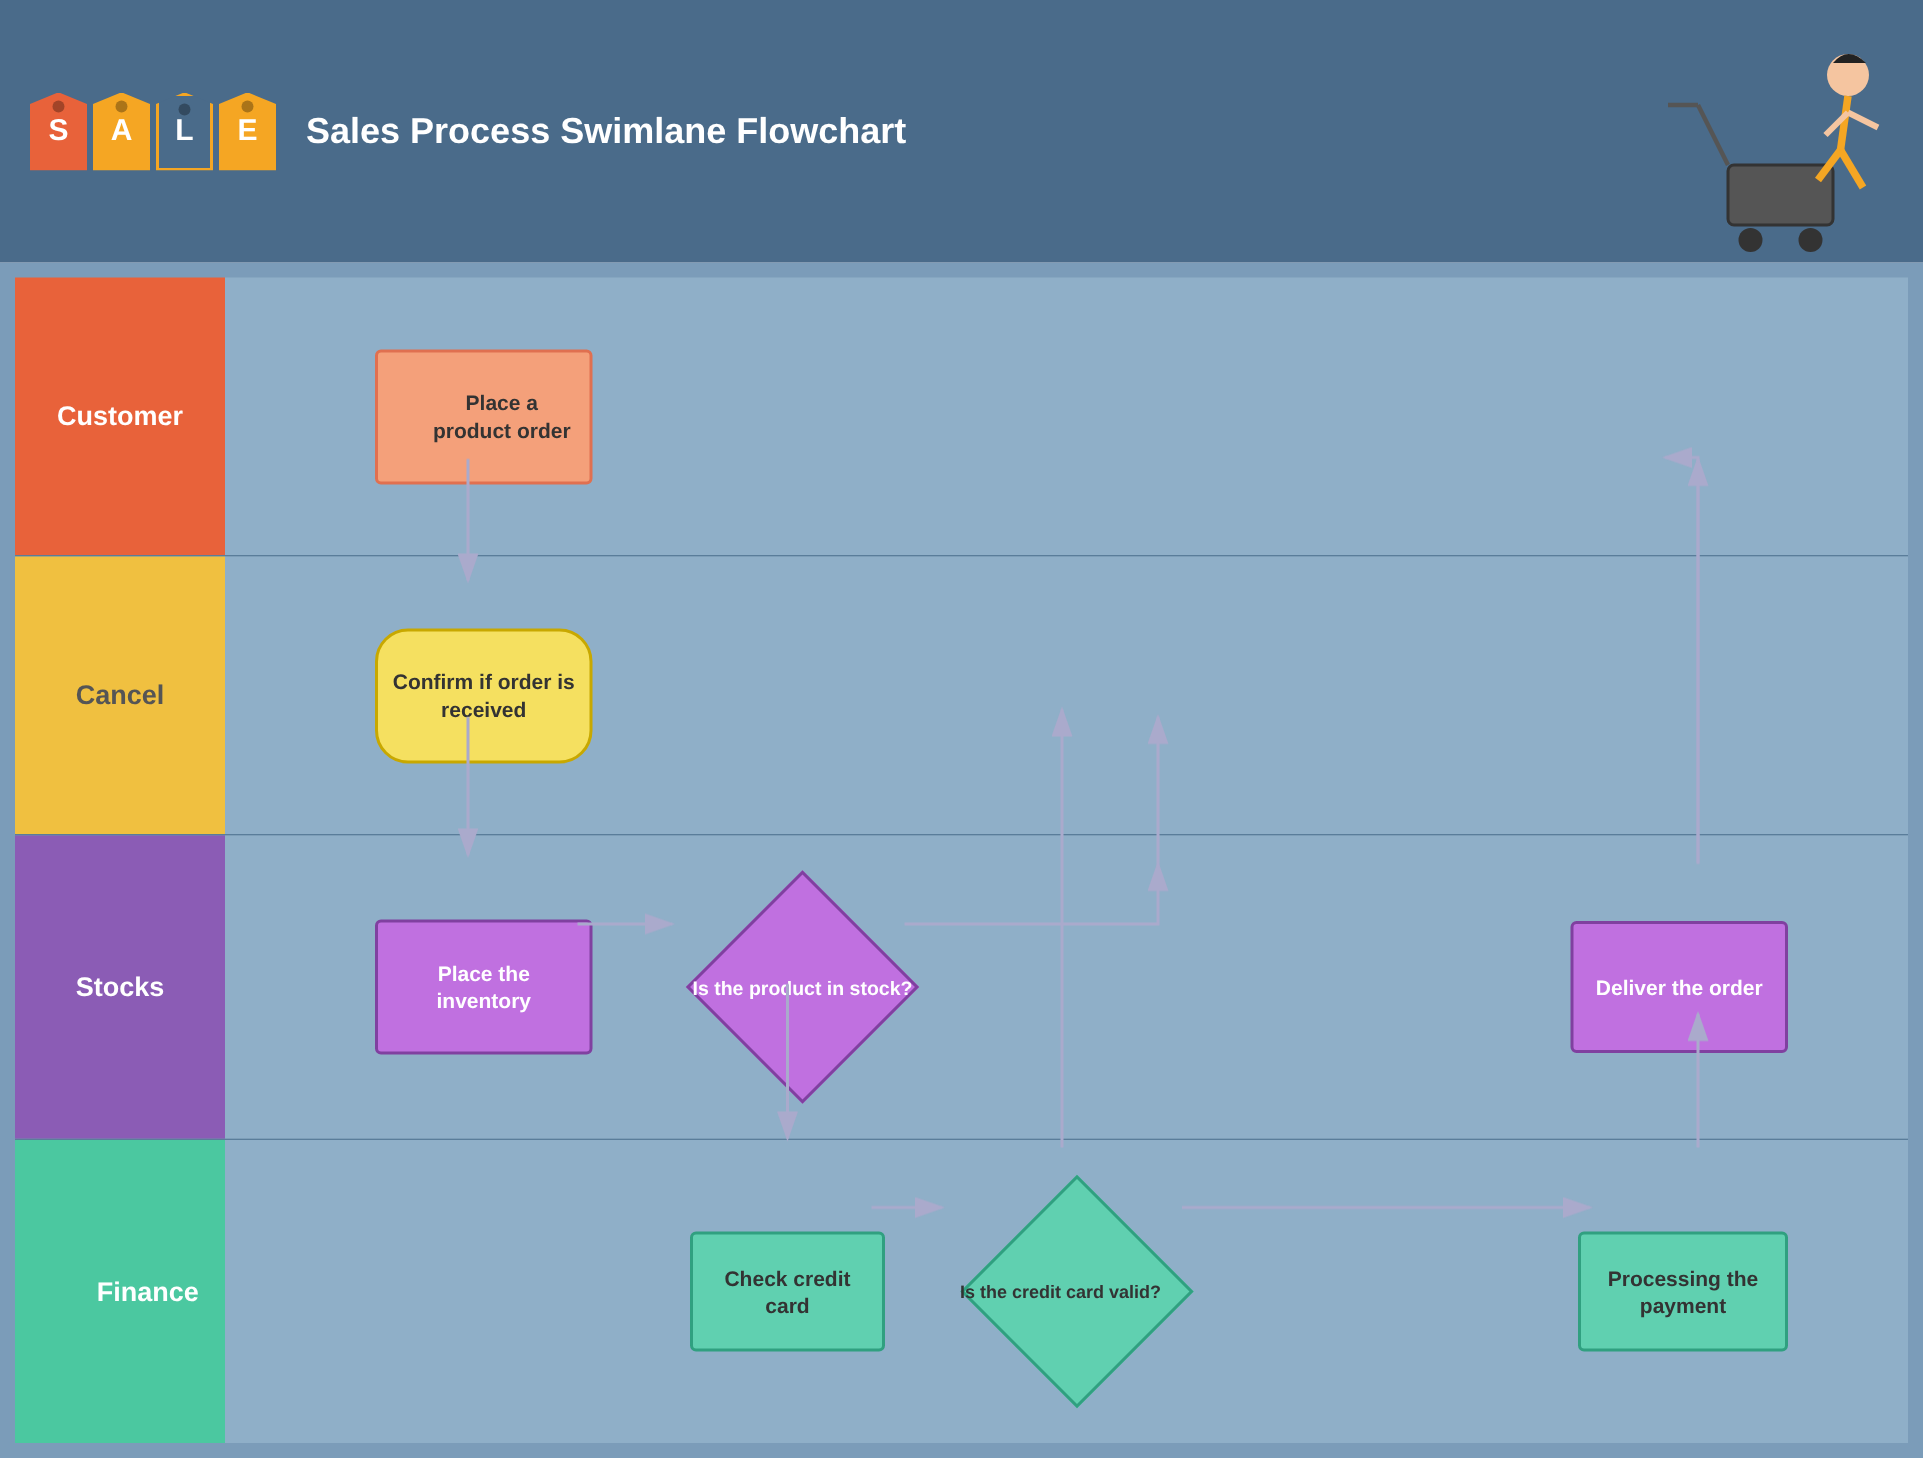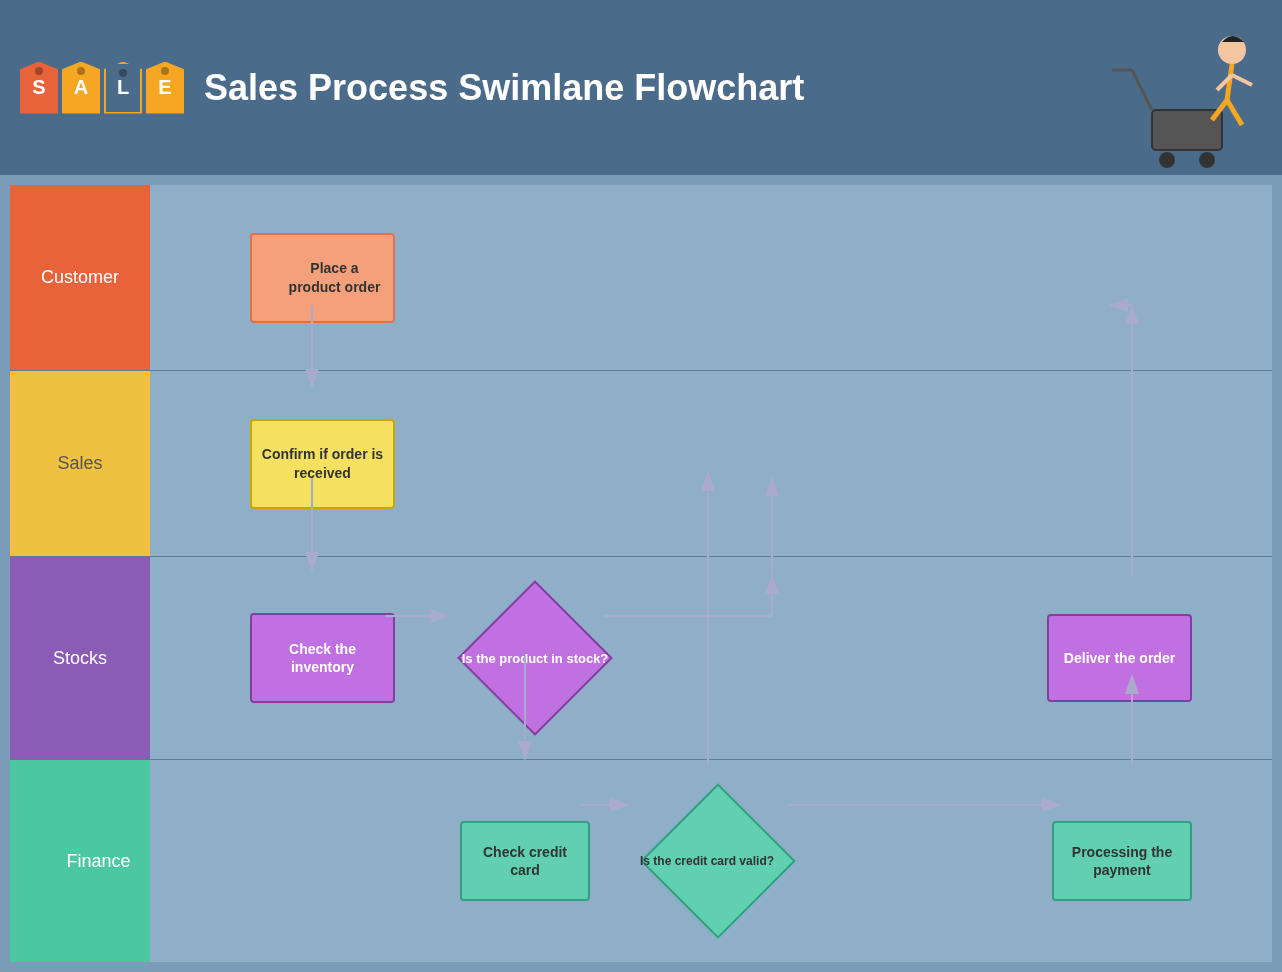--- a/index.html
+++ b/index.html
@@ -41,21 +41,21 @@
       width: 8px; height: 8px;
       border-radius: 50%;
       background: rgba(0,0,0,0.3);
     }
     .tag-s { background: #e8623a; }
     .tag-a { background: #f5a623; }
     .tag-l { background: #4a6b8a; border: 2px solid #f5a623; }
     .tag-e { background: #f5a623; }
 
     .header-title {
-      font-size: 36px;
+      font-size: 24px;
       font-weight: bold;
       color: white;
     }
     .header-illustration {
       position: absolute;
       right: 20px;
       bottom: 0;
       font-size: 100px;
       line-height: 1;
     }
@@ -79,21 +79,21 @@
     }
     .swimlane:last-child { border-bottom: none; }
 
     .lane-label {
       width: 140px;
       flex-shrink: 0;
       display: flex;
       align-items: center;
       justify-content: center;
       font-size: 18px;
-      font-weight: normal;
+      font-weight: bold;
       color: white;
       text-align: center;
       padding: 10px;
     }
     .lane-customer { background: #e8623a; }
     .lane-sales { background: #f0c040; color: #555; }
     .lane-stocks { background: #8b5cb5; }
     .lane-finance { background: #4bc8a0; padding-left: 47px; }
 
     .lane-content {
@@ -183,36 +183,36 @@
       <div class="lane-content" style="position:relative;">
 
         <div class="shape rect rect-salmon" style="left:100px; top:50%; transform:translateY(-50%); width:145px; height:90px;padding-left:32px;">
           <span>Place a product order</span>
         </div>
 
       </div>
     </div>
 
     <div class="swimlane" style="flex:1.1;">
-      <div class="lane-label lane-sales">Sales</div>
-      <div class="lane-content" style="position:relative;">
-
-        <div class="shape rect rect-yellow" style="left:100px; top:50%; transform:translateY(-50%); width:145px; height:90px;">
+      <div class="lane-label lane-sales">Cancel</div>
+      <div class="lane-content" style="position:relative;">
+
+        <div class="shape rect rect-yellow" style="left:100px; top:50%; transform:translateY(-50%); width:145px; height:90px;border-radius:22px;">
           <span>Confirm if order is received</span>
         </div>
 
       </div>
     </div>
 
     <div class="swimlane" style="flex:1.2;">
       <div class="lane-label lane-stocks">Stocks</div>
       <div class="lane-content" style="position:relative;">
 
         <div class="shape rect rect-purple" style="left:100px; top:50%; transform:translateY(-50%); width:145px; height:90px;">
-          <span>Check the inventory</span>
+          <span>Place the inventory</span>
         </div>
 
         <div style="position:absolute; left:310px; top:50%; transform:translateY(-50%);">
           <div style="width:150px; height:80px; position:relative;">
             <div style="position:absolute; top:50%; left:50%; width:110px; height:110px; transform:translate(-50%,-50%) rotate(45deg); background:#c070e0; border:2px solid #8040a0;"></div>
             <div style="position:absolute; top:0; left:0; width:150px; height:80px; display:flex; align-items:center; justify-content:center; text-align:center; font-size:13px; font-weight:600; color:#fff; z-index:1;">
               <span>Is the product in stock?</span>
             </div>
           </div>
         </div>

